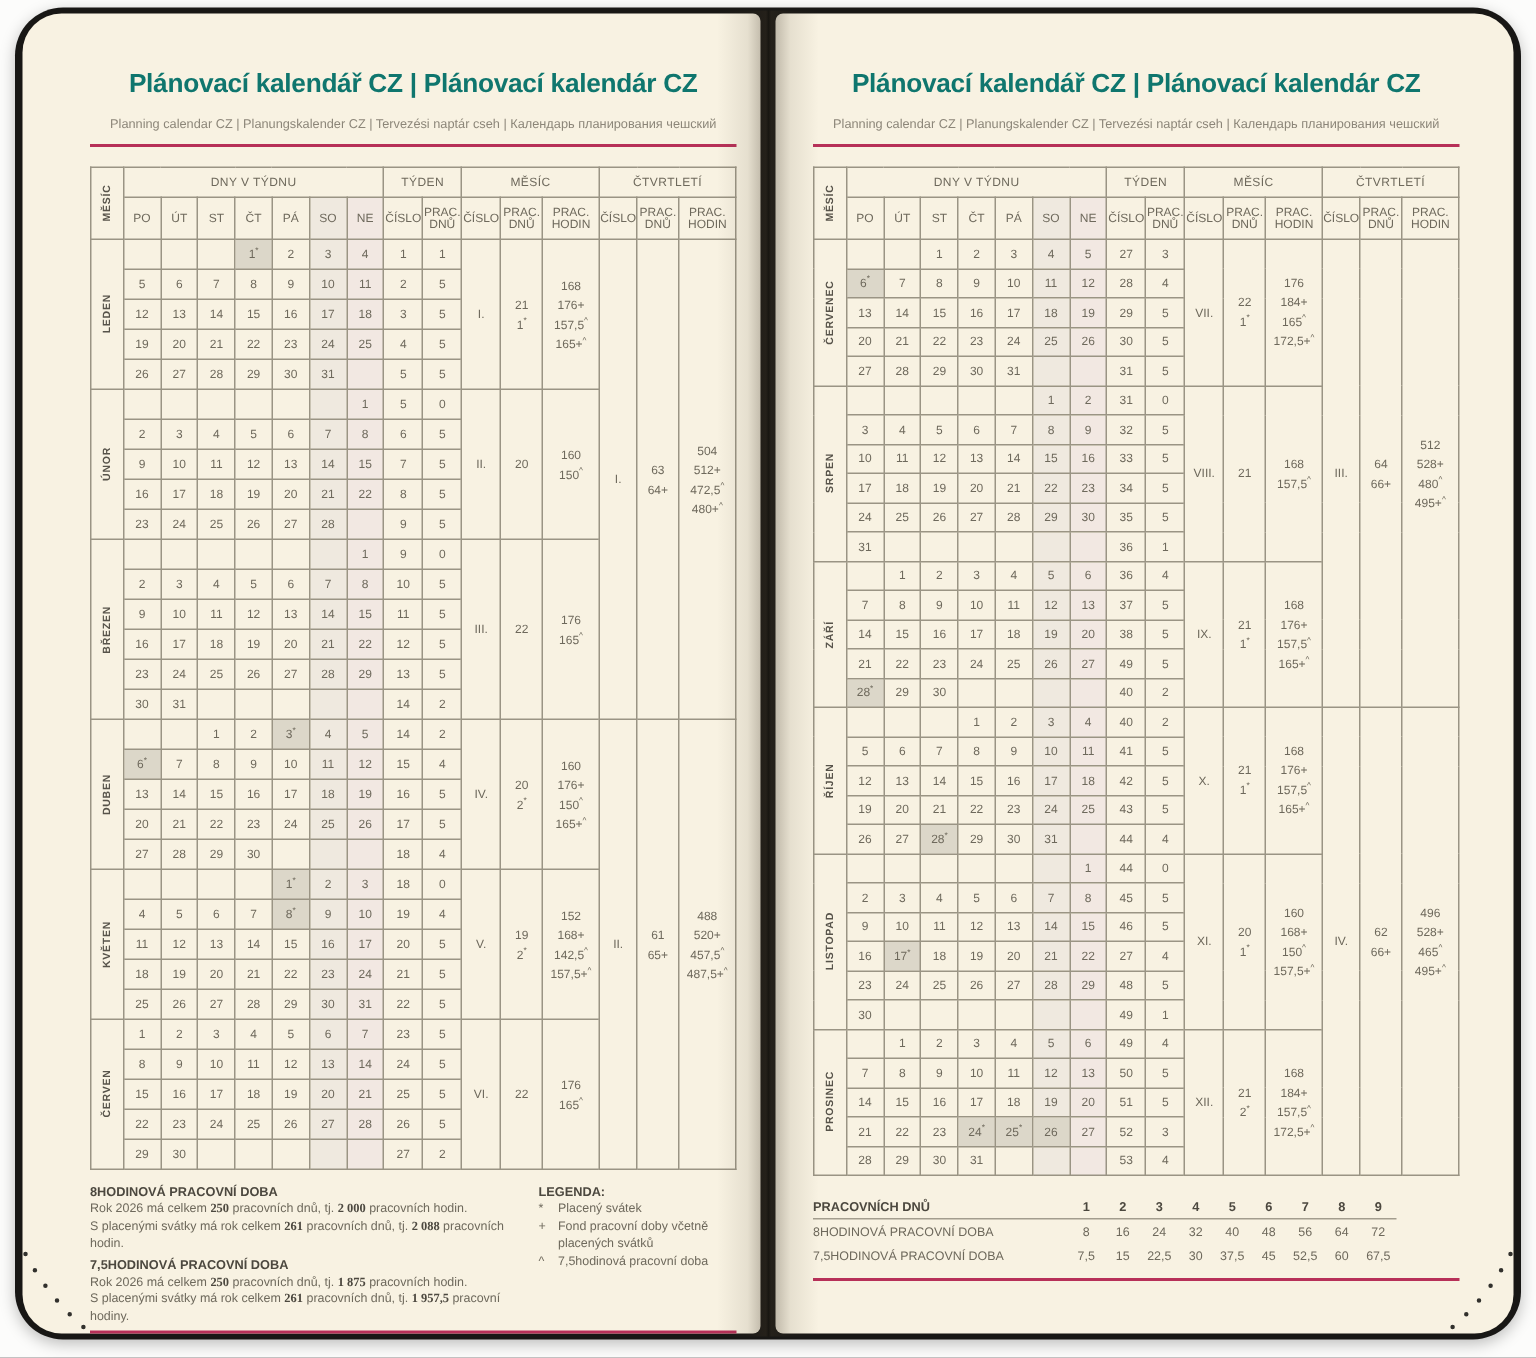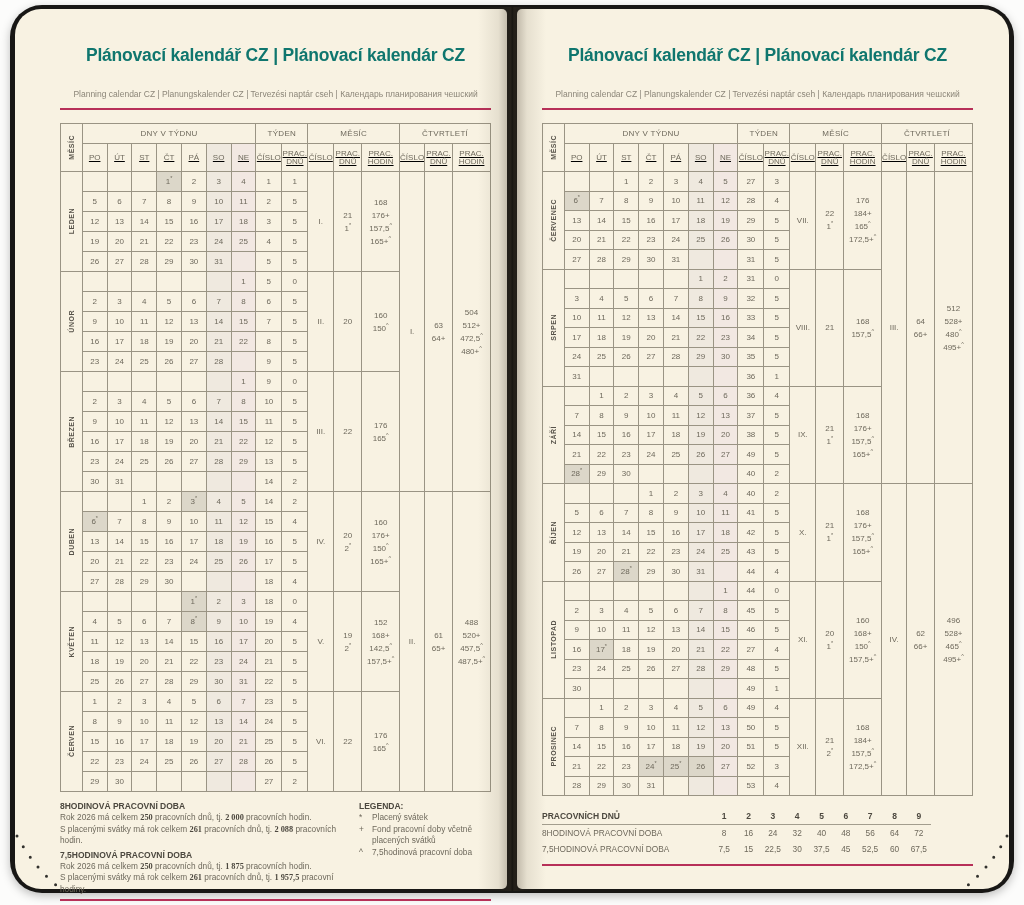--- a/index.html
+++ b/index.html
@@ -8,28 +8,28 @@
   .cover{position:absolute;left:10px;top:5px;width:1004px;height:888px;background:#181715;border-radius:32px;box-shadow:0 3px 10px rgba(0,0,0,0.25);}
   .page{position:absolute;top:9px;height:880px;width:492px;background:#f8f2e2;}
   .page-left{left:15px;border-radius:26px 5px 5px 26px;}
   .page-right{left:517px;border-radius:5px 26px 26px 5px;}
   .gutter{position:absolute;left:478px;top:7px;width:68px;height:884px;pointer-events:none;
     background:linear-gradient(90deg,rgba(70,60,40,0) 0%,rgba(70,60,40,0.10) 30%,rgba(60,50,35,0.35) 48%,rgba(25,22,16,0.62) 50.5%,rgba(60,50,35,0.35) 53%,rgba(70,60,40,0.10) 72%,rgba(70,60,40,0) 100%);}
   .inner{position:relative;height:100%;box-sizing:border-box;}
   .page-left .inner{padding:36px 16px 0 45px;}
   .page-right .inner{padding:36px 36px 0 25px;}
   .title{text-align:center;color:#0f766e;font-size:17.5px;line-height:20px;font-weight:bold;letter-spacing:-0.2px;}
-  .subtitle{text-align:center;color:#8c8679;font-size:8.5px;line-height:10px;margin-top:24px;}
+  .subtitle{text-align:center;color:#8c8679;font-size:8.5px;line-height:10px;margin-top:12px;}
   .rule{height:2px;background:#b73058;}
   .rule-top{margin-top:9px;}
   .cal{border-collapse:collapse;table-layout:fixed;margin-top:13px;border:1px solid #8b8676;}
   .cal th,.cal td{border:1px solid #9a9484;padding:0;text-align:center;vertical-align:middle;
     color:#6e695c;font-weight:normal;font-size:8px;overflow:hidden;}
   .cal thead tr:first-child{height:20px;}
-  .cal thead tr:last-child{height:28px;text-decoration:underline;}
+  .cal thead tr:last-child{height:28px;}
   .cal tbody tr{height:20px;}
   .page-right .cal tbody tr{height:19.5px;}
   .ghead{font-size:8px;font-weight:bold;color:#57534a;letter-spacing:0.3px;}
   .dhead{font-size:7px;font-weight:bold;color:#57534a;}
   .shead{font-size:6.5px;line-height:7.5px;font-weight:bold;color:#57534a;margin-left:32px;}
   .vert{writing-mode:vertical-rl;transform:rotate(180deg);margin:0 auto;font-size:7px;font-weight:bold;color:#57534a;letter-spacing:0.5px;}
   .sat{background:#efe9df;}
   .sun{background:#f2e8e2;}
   .hol{background:#dcd7c9;}
   .red{color:#c2175b;font-weight:bold;}

